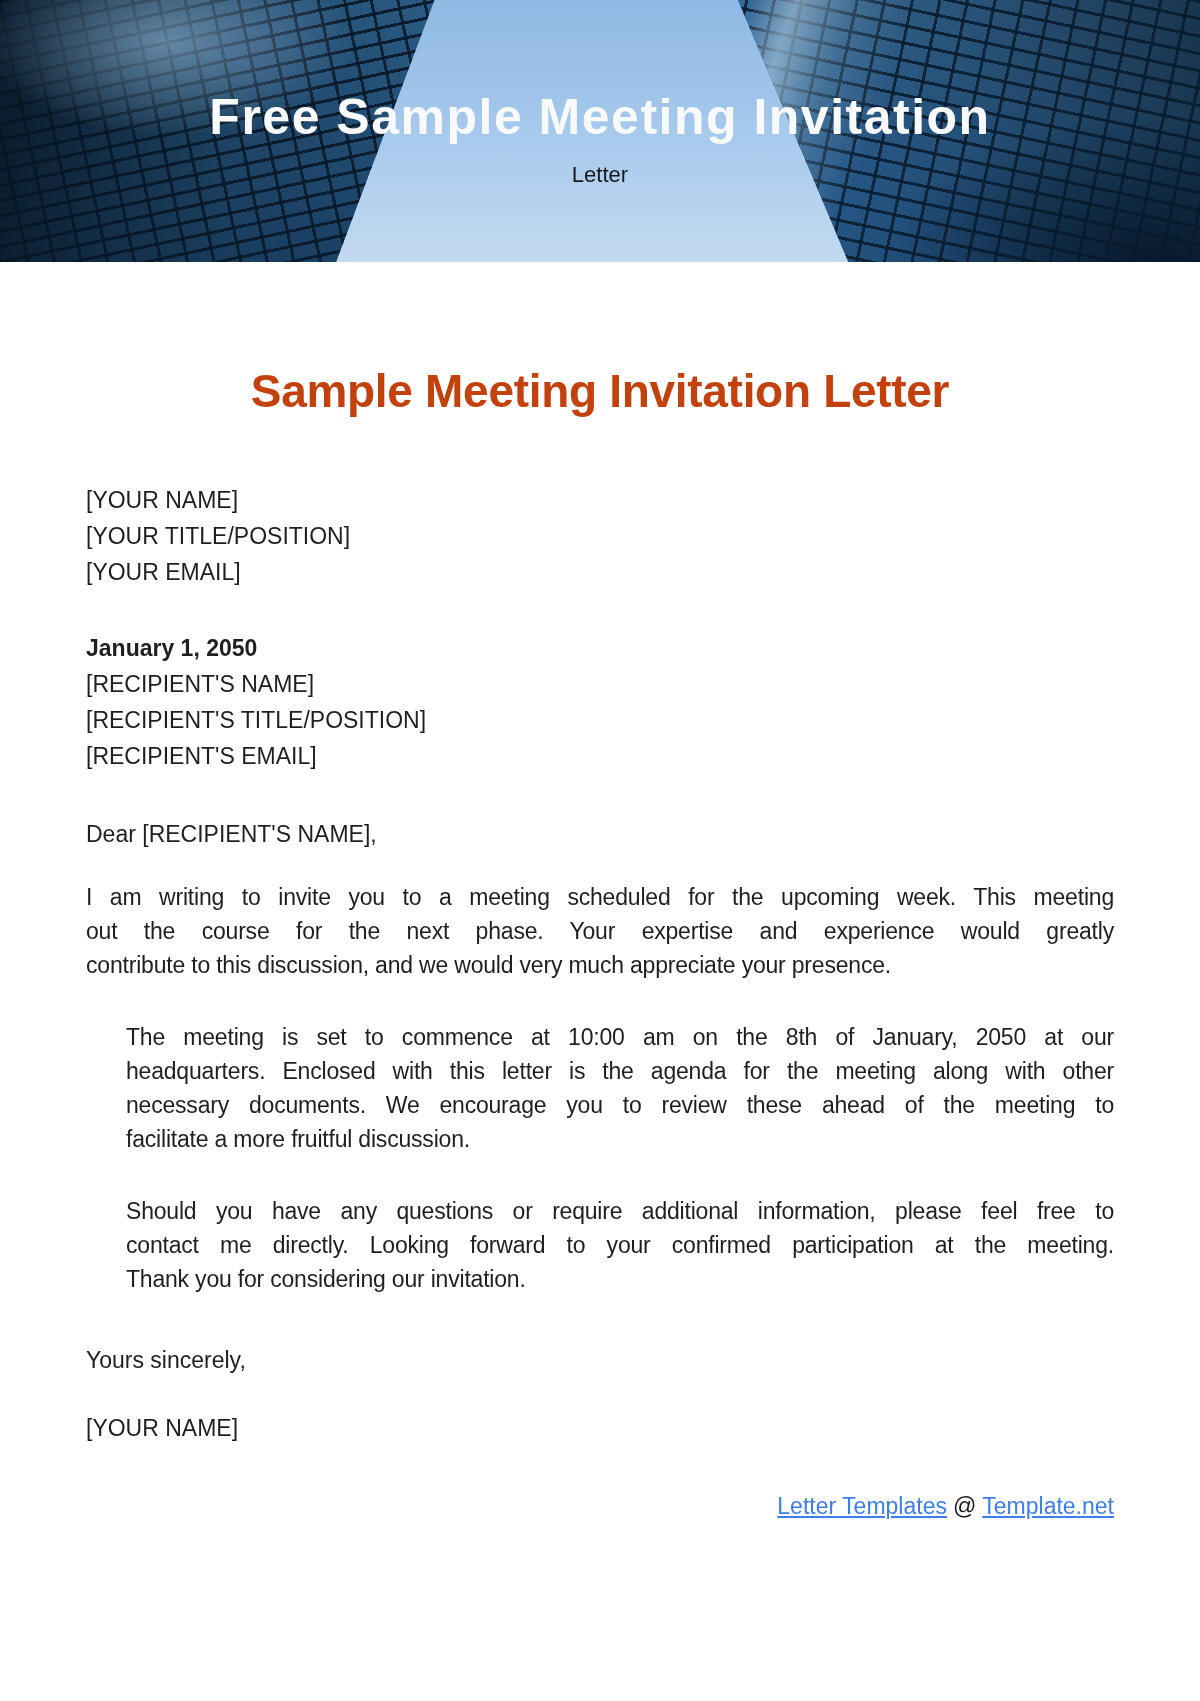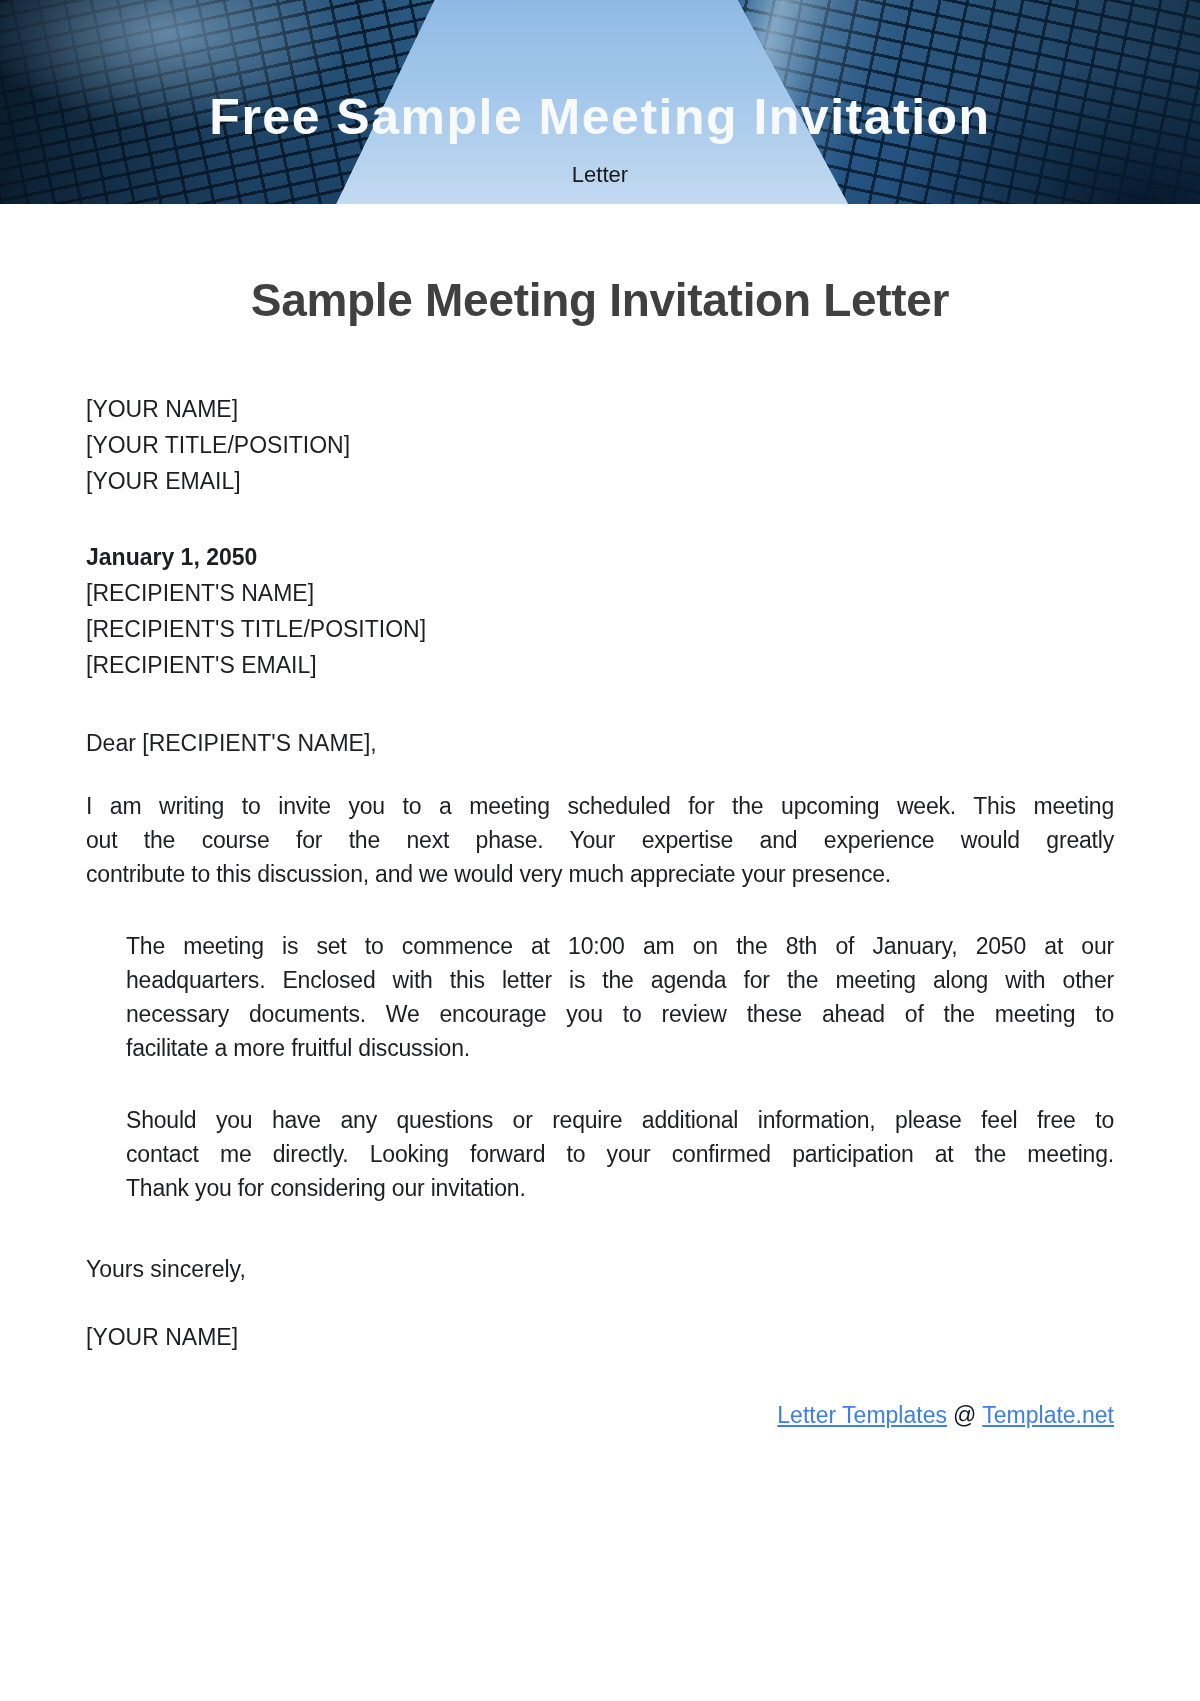--- a/index.html
+++ b/index.html
@@ -3,21 +3,21 @@
 <meta charset="utf-8">
 <style>
   html,body { margin:0; padding:0; }
   body {
     width:1200px; height:1701px; background:#ffffff; overflow:hidden;
     font-family:"Liberation Sans", sans-serif; color:#1e1f21; position:relative;
   }
 
   
   .hero {
-    position:relative; height:204px; overflow:hidden;
+    position:relative; height:262px; overflow:hidden;
     background:linear-gradient(180deg,#8fb9e3 0%,#a6c9ec 50%,#c3daf0 100%);
   }
   .bldg { position:absolute; inset:0; }
   .bldg-left {
     clip-path:polygon(0 0, 36.2% 0, 28% 100%, 0 100%);
     background-color:#2b6191;
     background-image:
       radial-gradient(ellipse 300px 150px at 14% 16%, rgba(160,200,232,.55), rgba(160,200,232,0) 62%),
       linear-gradient(102deg, rgba(6,20,34,.88) 3%, rgba(6,20,34,.30) 22%, rgba(6,20,34,0) 42%),
       repeating-linear-gradient(168deg, rgba(9,26,43,.92) 0 3px, rgba(9,26,43,0) 3px 15px),
@@ -38,22 +38,22 @@
   .hero-content { position:absolute; left:0; right:0; top:0; text-align:center; }
   .hero-title {
     margin:88px 0 0; font-size:50px; line-height:58px; font-weight:700;
     letter-spacing:1.5px; color:#f7f9fb;
   }
   .hero-subtitle { margin:16px 0 0; font-size:22px; line-height:26px; color:#17191c; }
 
   
   .page { padding:0 86px; }
   .doc-title {
-    margin:70px 0 0; text-align:center;
-    font-size:46px; line-height:53px; font-weight:700; color:#404040; letter-spacing:-0.3px;
+    margin:103px 0 0; text-align:center;
+    font-size:46px; line-height:53px; font-weight:700; color:#c2410c; letter-spacing:-0.3px;
   }
   .block { font-size:23px; line-height:36px; }
   .sender-block   { margin-top:64px; }
   .date-line      { margin-top:40px; font-weight:700; }
   .recipient-block{ }
   .salutation     { margin-top:42px; }
   .para { margin:0; font-size:23px; line-height:34px; letter-spacing:-0.2px; }
   .para-1 { margin-top:28px; }
   .para-2, .para-3 { margin-top:38px;margin-left:40px; }
   .jline { text-align:justify; text-align-last:justify; }

